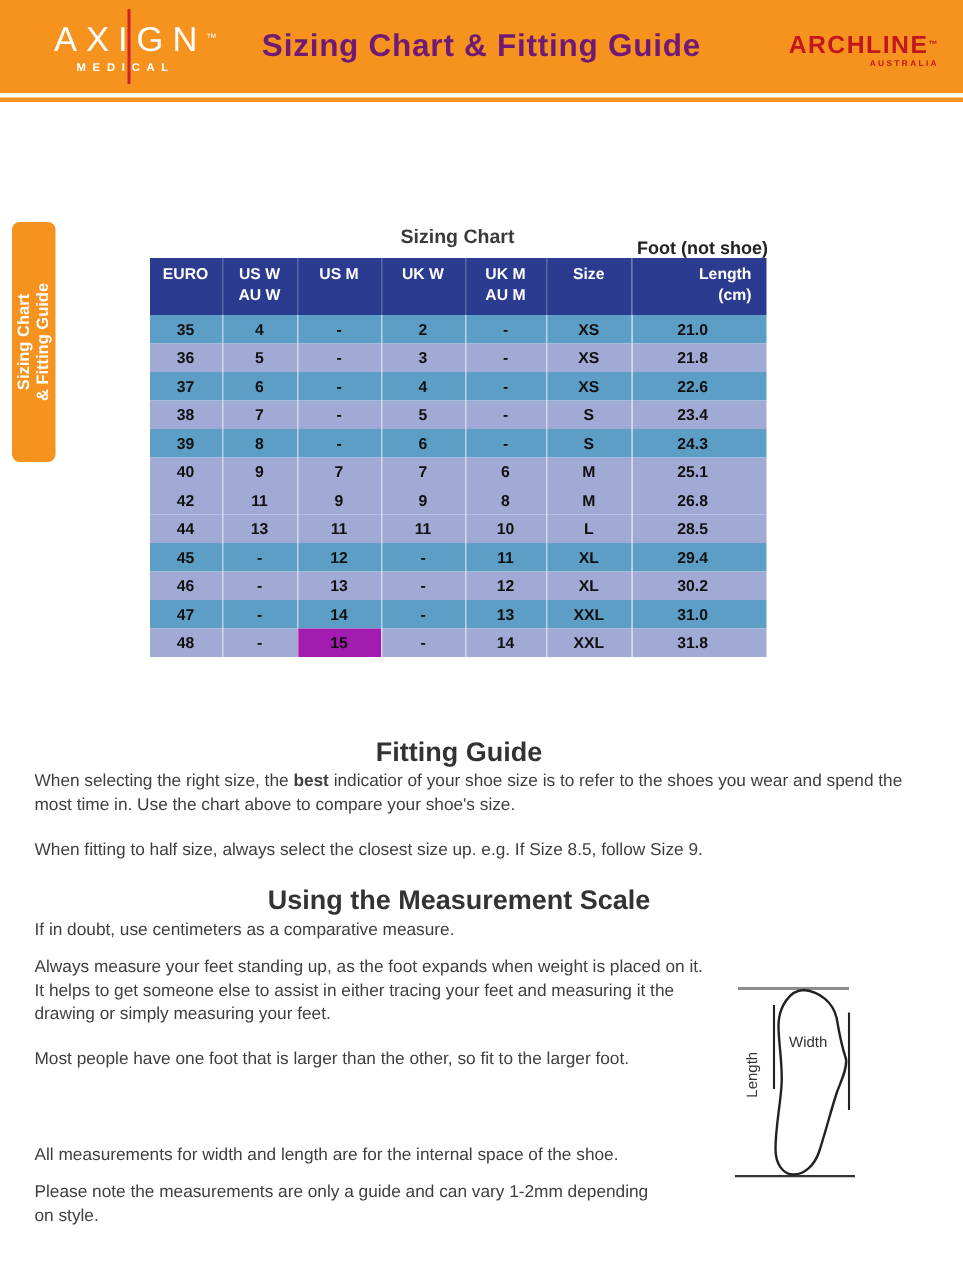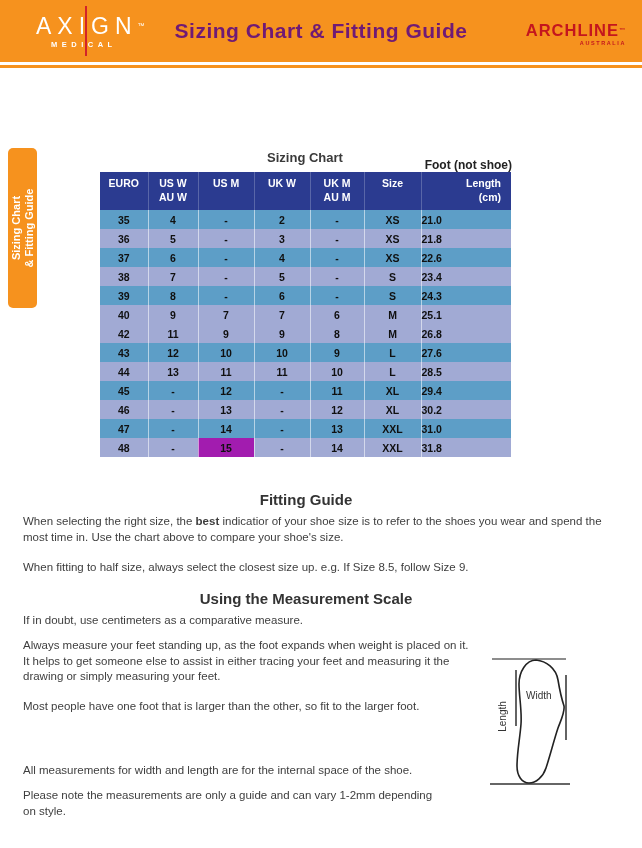--- a/index.html
+++ b/index.html
@@ -46,25 +46,25 @@
   #sizing-table col.c2{width:56px} #sizing-table col.c3{width:56px}
   #sizing-table col.c4{width:54px} #sizing-table col.c5{width:57px}
   #sizing-table col.c6{width:90px}
   #sizing-table thead th { color:#fff; font-size:10.5px; font-weight:700;
     vertical-align:top; padding:5px 0 0 0; height:33px; line-height:13.5px;
     text-align:center; border-right:1px solid rgba(255,255,255,.22); }
   #sizing-table thead th:last-child { text-align:right; padding-right:10px; border-right:none; }
   #sizing-table tbody td { height:19px; padding:0; text-align:center;
     font-size:10.5px; font-weight:700; color:#101010;
     border-right:1px solid rgba(255,255,255,.55); }
-  #sizing-table tbody td:last-child { text-align:left; padding-right:9px; border-right:none; }
+  #sizing-table tbody td:last-child { text-align:center; padding-right:9px; border-right:none; }
 
   
   .section-heading { position:absolute; left:0; width:612px; text-align:center;
-    font-size:15px; font-weight:700; color:#333; }
+    font-size:18px; font-weight:700; color:#333; }
   #fitting-heading { top:491px; }
   #scale-heading { top:590px; }
   .body-text { position:absolute; font-size:11.5px; line-height:15.5px; color:#3e3e3e; }
   #fg-p1 { left:23px; top:514px; width:596px; }
   #fg-p2 { left:23px; top:560px; width:596px; }
   #ms-p1 { left:23px; top:613px; width:500px; }
   #ms-p2 { left:23px; top:638px; width:452px; }
   #ms-p3 { left:23px; top:699px; width:520px; }
   #ms-p4 { left:23px; top:763px; width:520px; }
   #ms-p5 { left:23px; top:788px; width:420px; }
@@ -202,29 +202,20 @@
           <td style="background: rgb(161, 170, 212);">25.1</td>
         </tr>
         <tr>
           <td style="background: rgb(161, 170, 212);">42</td>
           <td style="background: rgb(161, 170, 212);">11</td>
           <td style="background: rgb(161, 170, 212);">9</td>
           <td style="background: rgb(161, 170, 212);">9</td>
           <td style="background: rgb(161, 170, 212);">8</td>
           <td style="background: rgb(161, 170, 212);">M</td>
           <td style="background: rgb(161, 170, 212);">26.8</td>
-        </tr>
-        <tr>
-          <td style="background: rgb(93, 158, 199);">43</td>
-          <td style="background: rgb(93, 158, 199);">12</td>
-          <td style="background: rgb(93, 158, 199);">10</td>
-          <td style="background: rgb(93, 158, 199);">10</td>
-          <td style="background: rgb(93, 158, 199);">9</td>
-          <td style="background: rgb(93, 158, 199);">L</td>
-          <td style="background: rgb(93, 158, 199);">27.6</td>
         </tr>
         <tr>
           <td style="background: rgb(161, 170, 212);">44</td>
           <td style="background: rgb(161, 170, 212);">13</td>
           <td style="background: rgb(161, 170, 212);">11</td>
           <td style="background: rgb(161, 170, 212);">11</td>
           <td style="background: rgb(161, 170, 212);">10</td>
           <td style="background: rgb(161, 170, 212);">L</td>
           <td style="background: rgb(161, 170, 212);">28.5</td>
         </tr>

